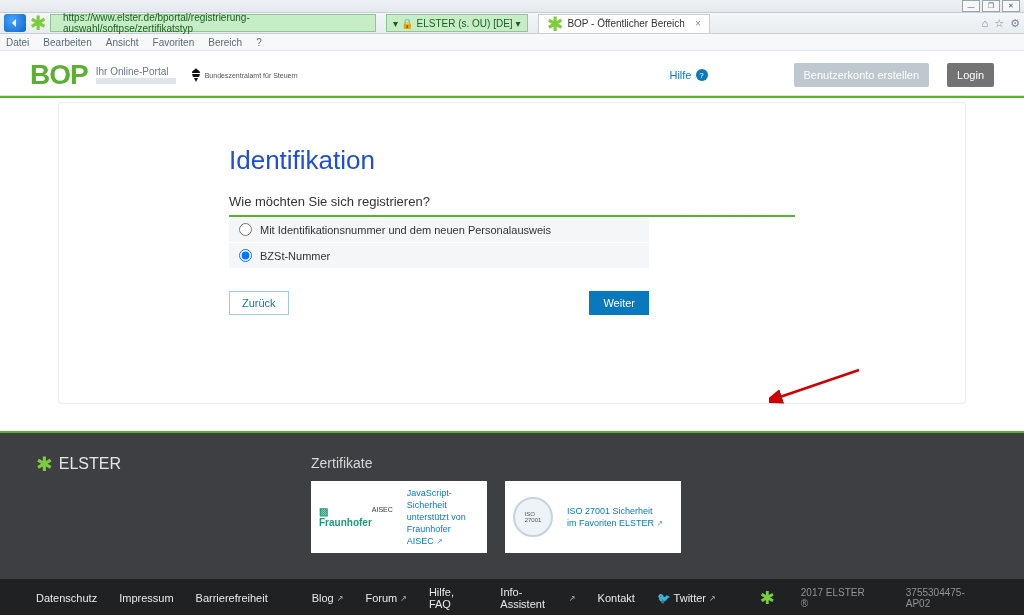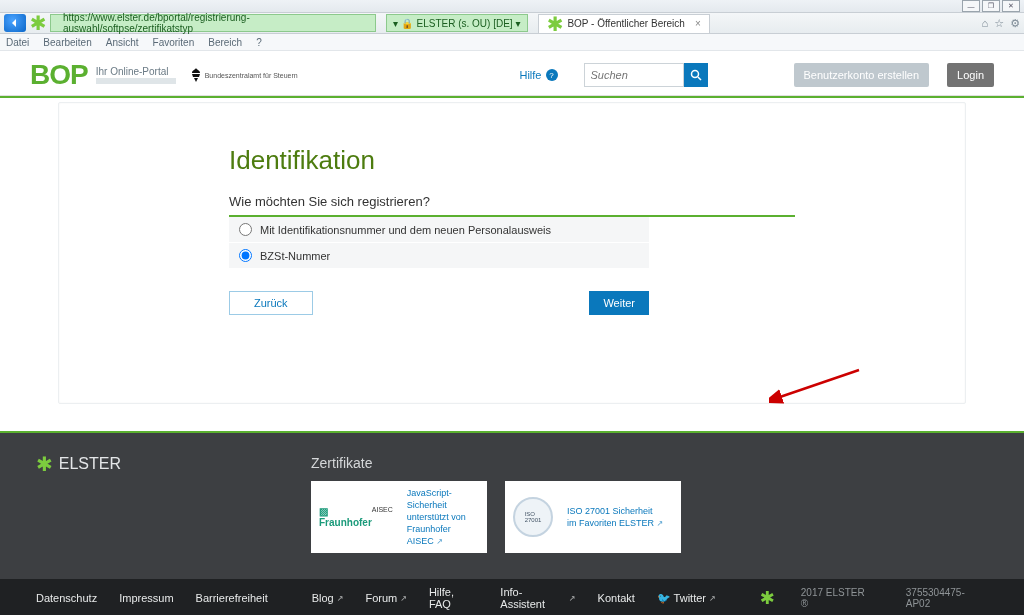--- a/index.html
+++ b/index.html
@@ -30,27 +30,27 @@
   .search-box{margin-left:18px;display:flex}
   .search-box input{height:22px;width:86px;border:1px solid #ccd3d8;font-size:11px;font-style:italic;padding:0 6px;color:#888}
   .search-btn{width:24px;height:24px;background:#0a78bc;display:flex;align-items:center;justify-content:center}
   .search-btn svg{fill:#fff}
   .hdr-btn{margin-left:10px;height:24px;padding:0 10px;background:#bfc8ce;color:#fff;font-size:11px;display:flex;align-items:center;border-radius:2px}
   .hr-green{height:2px;background:#5bb030;margin:0}
   
   .main-wrap{display:flex;justify-content:center;margin-top:4px}
   .card{width:906px;background:#fff;border:1px solid #eceff1;border-radius:2px;height:300px;position:relative;box-shadow:0 0 2px rgba(0,0,0,0.05) inset}
   .card-inner{margin-left:170px;margin-right:170px;padding-top:42px}
-  h1.ident{font-size:26px;font-weight:normal;color:#4d7c0f;margin:0 0 18px 0}
+  h1.ident{font-size:26px;font-weight:normal;color:#1d4ed8;margin:0 0 18px 0}
   .sub-q{font-size:13px;color:#333;margin-bottom:6px}
   .q-line{height:2px;background:#5bb030;margin-bottom:0}
   .opt{background:#f5f6f7;padding:6px 10px;font-size:11px;color:#333;display:flex;align-items:center;gap:8px;border-bottom:1px solid #fff}
   .opt input{margin:0}
   .btn-row{display:flex;justify-content:space-between;margin-top:22px}
-  .btn-back{border:1px solid #9ccbe6;background:#fff;color:#0a78bc;font-size:11px;padding:5px 24px}
+  .btn-back{border:1px solid #9ccbe6;background:#fff;color:#0a78bc;font-size:11px;padding:5px 12px}
   .btn-next{background:#0a78bc;color:#fff;font-size:11px;padding:6px 14px;border:none}
   
   .arrow{position:absolute;left:710px;top:265px;pointer-events:none}
   
   .footer{position:absolute;left:0;bottom:0;width:1024px}
   .ft-top{height:2px;background:#5bb030}
   .ft-main{background:#3d3f42;color:#d5d7d9;padding:22px 36px 26px 36px;display:flex;gap:40px}
   .ft-elster{font-size:16px;color:#e4e6e8;display:flex;align-items:center;gap:6px;margin-bottom:10px}
   .star{color:#7ccc3e;font-size:20px;line-height:14px}
   .ft-links{display:grid;grid-template-columns:auto auto;gap:6px 20px;font-size:11px;color:#e0e2e4}
@@ -126,29 +126,20 @@
       <svg width="12" height="14" viewBox="0 0 12 14">
           <path d="M6 0c1 2 4 2 4 5H2c0-3 3-3 4-5zM2 6h8l-1 3H3zM4 10h4l-2 4z" fill="#111"></path>
         </svg>
       <span class="eagle-txt">Bundeszentralamt für Steuern</span>
     </div>
     <div class="header-spacer"></div>
     <div class="hilfe">
       <span>Hilfe</span>
       <span class="qmark">?</span>
     </div>
-    <div class="search-box">
-      <input type="text" placeholder="Suchen" style="">
-      <div class="search-btn">
-        <svg width="12" height="12" viewBox="0 0 12 12">
-            <circle cx="5" cy="5" r="3.5" stroke="#fff" stroke-width="1.5" fill="none"></circle>
-            <line x1="8" y1="8" x2="11" y2="11" stroke="#fff" stroke-width="1.5"></line>
-          </svg>
-      </div>
-    </div>
     <div style="width:60px"></div>
     <div class="hdr-btn">Benutzerkonto erstellen</div>
     <div class="hdr-btn" style="background:#737373">Login</div>
   </div>
   <div class="hr-green"></div>
 
   <div class="main-wrap">
     <div class="card">
       <div class="card-inner">
         <h1 class="ident">Identifikation</h1>

